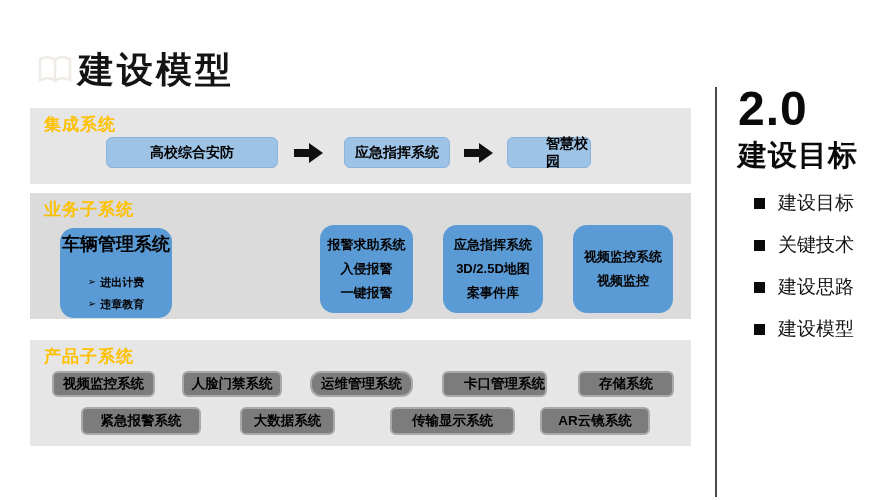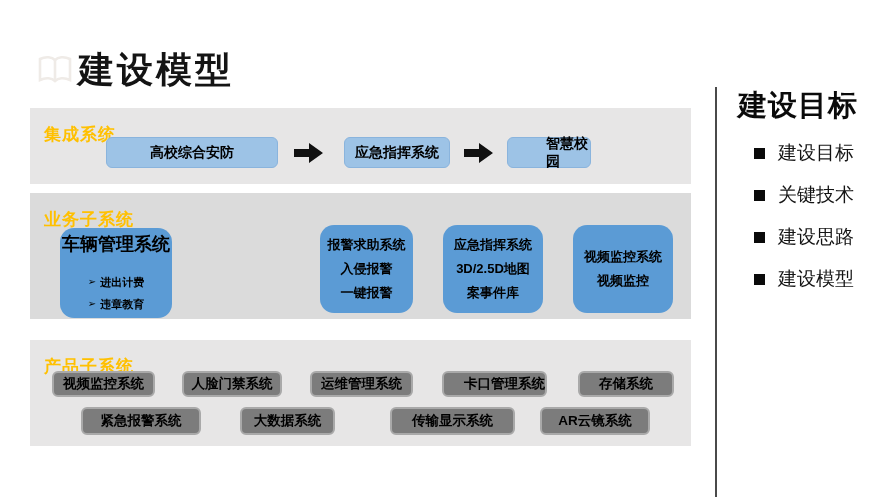--- a/index.html
+++ b/index.html
@@ -12,21 +12,21 @@
   
   .title-row{position:absolute;left:36px;top:26px;display:flex;align-items:center;}
   .book-icon{width:38px;height:36px;margin-right:4px;}
   .page-title{font-size:36px;font-weight:bold;color:#141414;letter-spacing:3px;line-height:40px;}
 
   
   .panel{position:absolute;left:30px;width:661px;}
   #panel-integration{top:108px;height:76px;background:#E7E6E6;}
   #panel-business{top:193px;height:126px;background:#DBDBDB;}
   #panel-product{top:340px;height:106px;background:#E7E6E6;}
-  .panel-label{position:absolute;left:14px;top:15px;color:#FFC000;font-weight:bold;font-size:17px;letter-spacing:1px;font-family:Liberation Serif, serif;}
+  .panel-label{position:absolute;left:14px;top:5px;color:#FFC000;font-weight:bold;font-size:17px;letter-spacing:1px;font-family:Liberation Serif, serif;}
 
   
   .flow-box{
     position:absolute;top:29px;height:31px;background:#9DC3E6;border:1px solid #8AB4DD;
     border-radius:6px;display:flex;align-items:center;justify-content:center;
     font-weight:bold;font-size:14px;box-sizing:border-box;
   }
   .flow-box.b1{left:76px;width:172px;}
   .flow-box.b2{left:314px;width:106px;}
   .flow-box.b3{left:477px;width:84px;padding-left:38px;}
@@ -52,21 +52,21 @@
   #biz5{left:543px;top:32px;width:100px;height:88px;}
 
   
   .prod-box{
     position:absolute;background:#7C7C7C;border:2px solid #A9A9A9;border-radius:6px;
     display:flex;align-items:center;justify-content:center;font-weight:bold;font-size:13.5px;
     box-sizing:border-box;height:26px;
   }
   .prod-box.r1{top:31px;}
   .prod-box.r2{top:67px;height:28px;}
-  #p1{left:22px;width:103px;} #p2{left:152px;width:100px;} #p3{left:280px;width:103px;}
+  #p1{left:22px;width:103px;} #p2{left:152px;width:100px;} #p3{left:280px;width:103px;border-radius:11px;}
   #p4{left:412px;width:105px;padding-left:20px;} #p5{left:548px;width:96px;}
   #p6{left:51px;width:120px;} #p7{left:210px;width:95px;} #p8{left:360px;width:125px;}
   #p9{left:510px;width:110px;}
 
   
   .divider{position:absolute;left:715px;top:87px;width:2px;height:410px;background:#4A4A4A;}
   .sidebar{position:absolute;left:738px;top:84px;width:150px;}
   .version{font-size:48px;font-weight:900;color:#0a0a0a;line-height:50px;letter-spacing:1px;}
   .sidebar-heading{font-size:29px;font-weight:bold;color:#0a0a0a;line-height:34px;margin-top:4px;letter-spacing:1px;}
   .sidebar-list{list-style:none;margin:18px 0 0 0;padding:0 0 0 16px;}
@@ -141,20 +141,21 @@
     <div class="prod-box r1" id="p4">卡口管理系统</div>
     <div class="prod-box r1" id="p5">存储系统</div>
     <div class="prod-box r2" id="p6">紧急报警系统</div>
     <div class="prod-box r2" id="p7">大数据系统</div>
     <div class="prod-box r2" id="p8">传输显示系统</div>
     <div class="prod-box r2" id="p9">AR云镜系统</div>
   </section>
 
   <div class="divider"></div>
   <aside class="sidebar">
+    <div class="version">2.0</div>
     <div class="sidebar-heading">建设目标</div>
     <ul class="sidebar-list">
       <li class="sidebar-item">
         <span class="square-bullet"></span>
         <span>建设目标</span>
       </li>
       <li class="sidebar-item">
         <span class="square-bullet"></span>
         <span>关键技术</span>
       </li>

